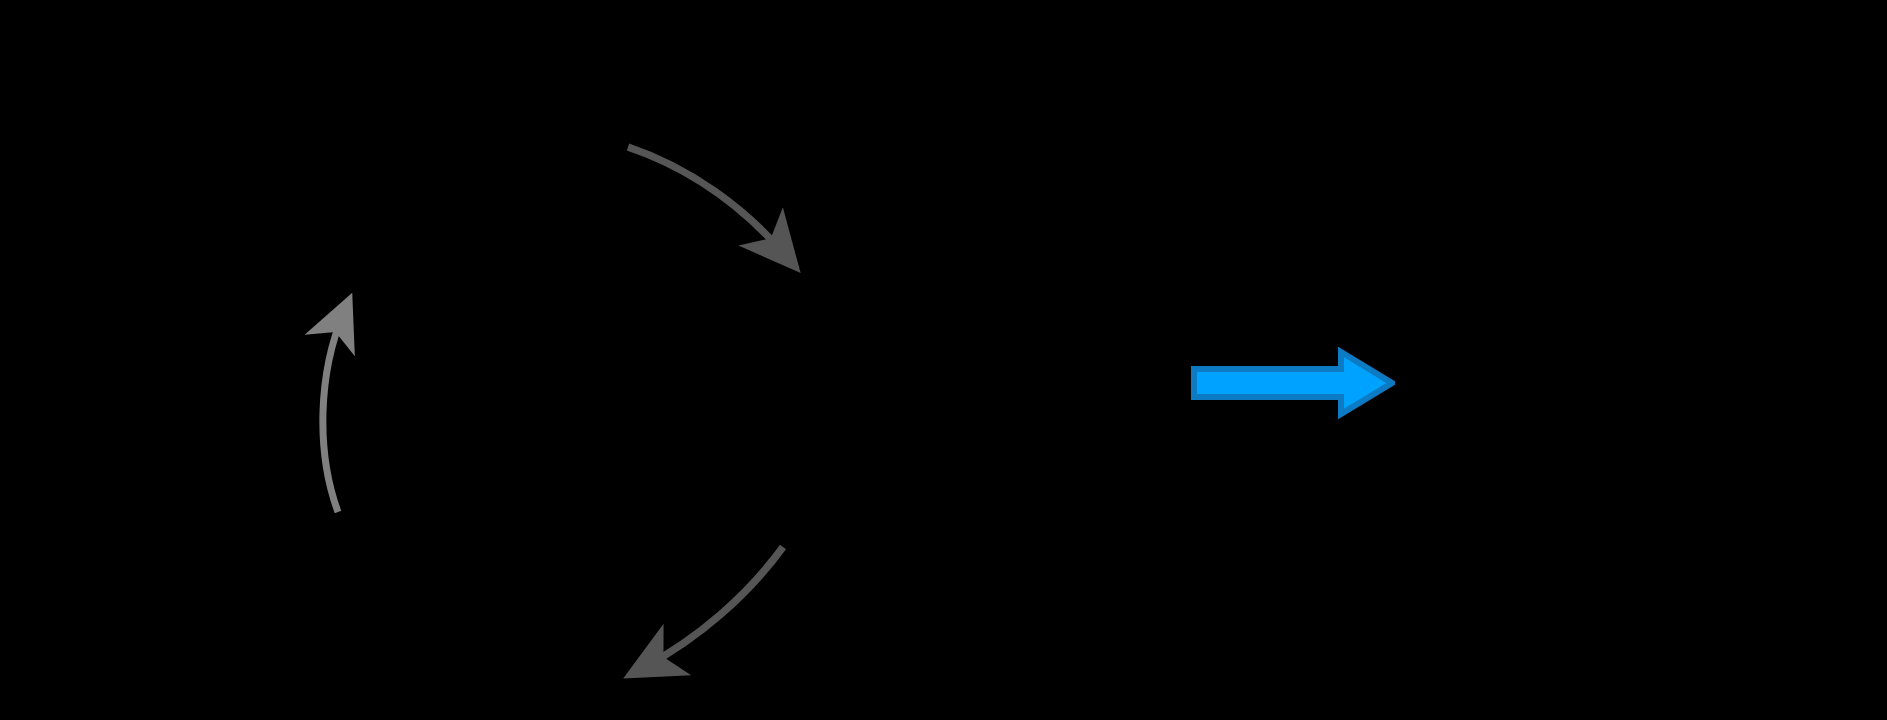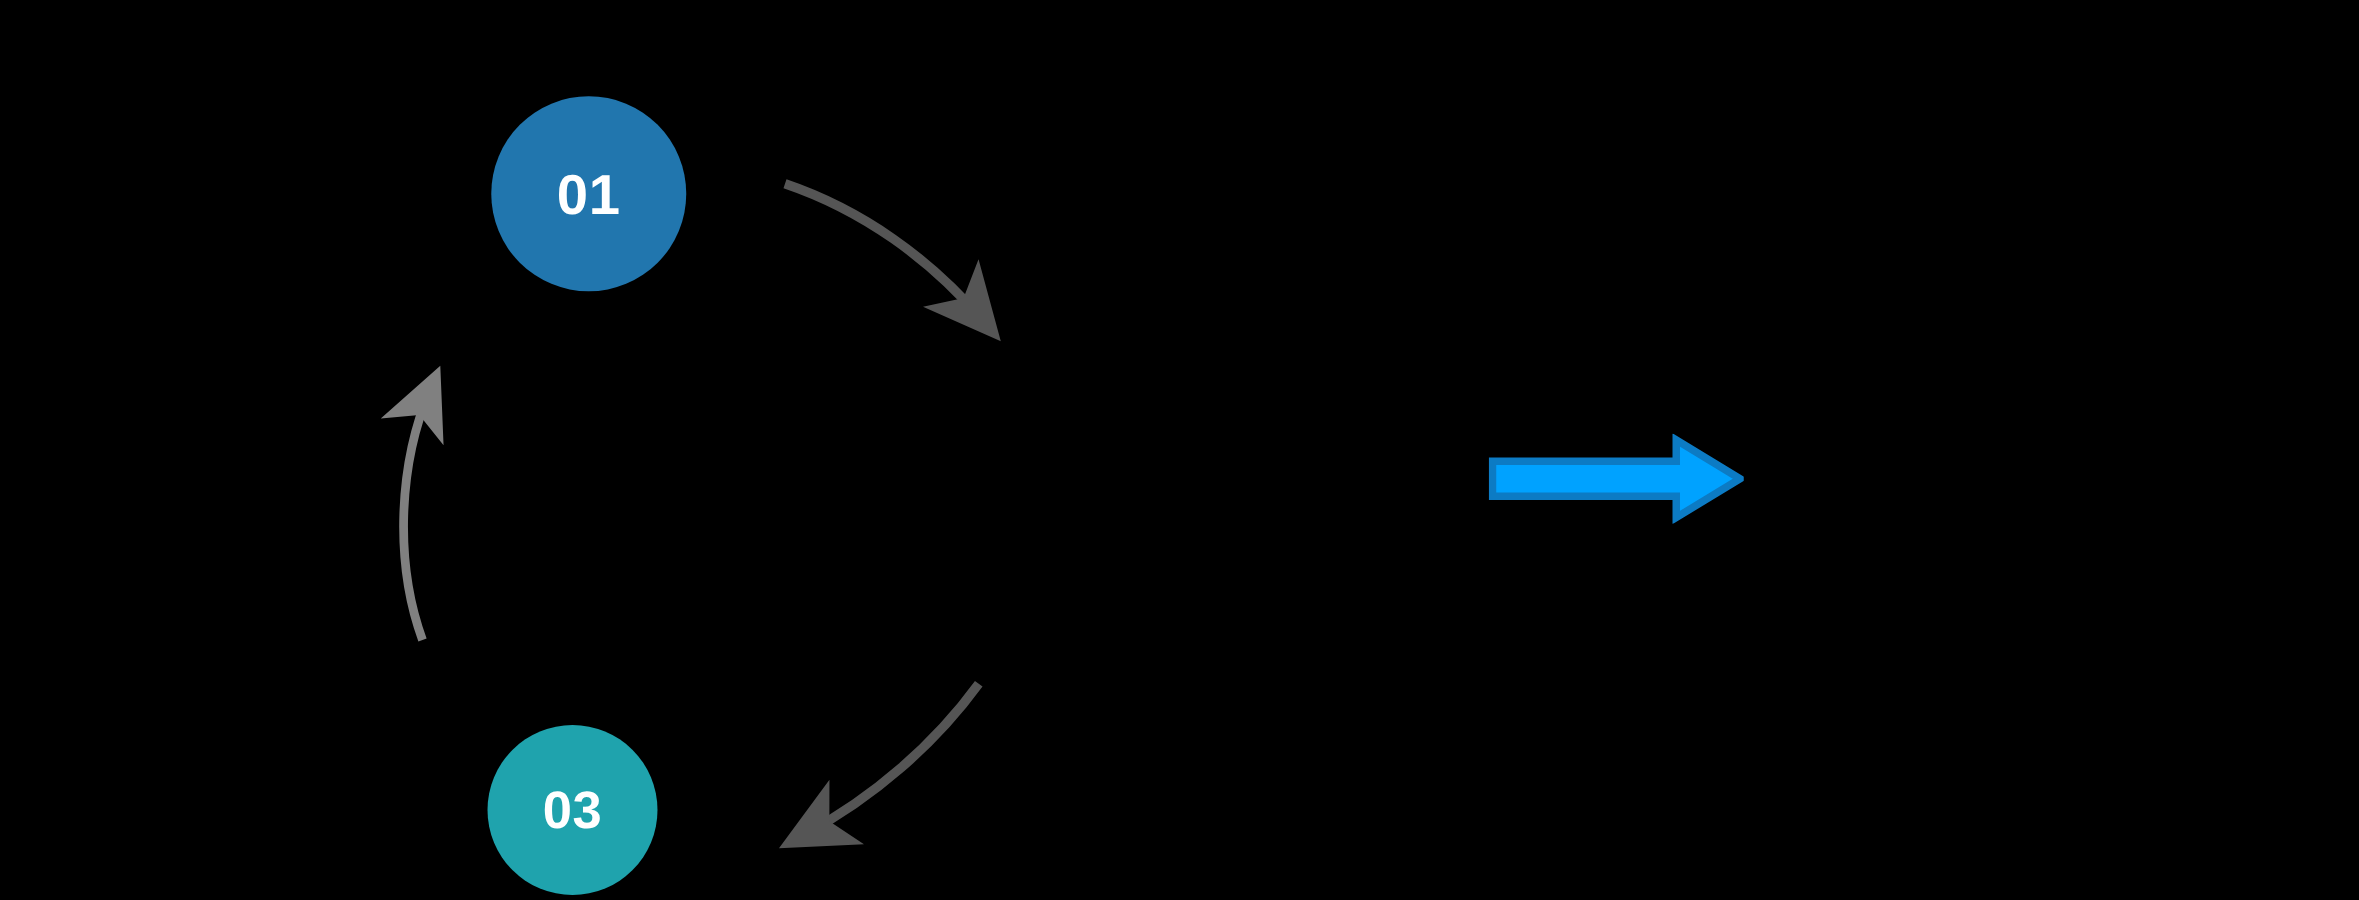--- a/index.html
+++ b/index.html
@@ -88,26 +88,20 @@
       </marker>
     </defs>
 
     <path d="M 628,147 C 690,168 744,207 786,256" fill="none" stroke="#555555" stroke-width="7.5" stroke-linecap="butt" marker-end="url(#ah-dark)"></path>
 
     <path d="M 783,547 C 748,595 699,638 643,668" fill="none" stroke="#555555" stroke-width="7.5" stroke-linecap="butt" marker-end="url(#ah-dark)"></path>
 
     <path d="M 338,512 C 316,452 318,373 344,312" fill="none" stroke="#808080" stroke-width="7" stroke-linecap="butt" marker-end="url(#ah-light)"></path>
   </svg>
 
-  <div class="node-circle" id="node-01">
-    <span class="node-label">01</span>
-  </div>
 
 
-  <div class="node-circle" id="node-03">
-    <span class="node-label">03</span>
-  </div>
 
   <svg id="progress-arrow" viewBox="0 0 204 72">
     <path d="M 3,22 L 150,22 L 150,5 L 201,36 L 150,67 L 150,50 L 3,50 Z" fill="#00A2FF" stroke="#0C7BC4" stroke-width="6" stroke-linejoin="miter"></path>
   </svg>
 
 </div>
 
 </body></html>

